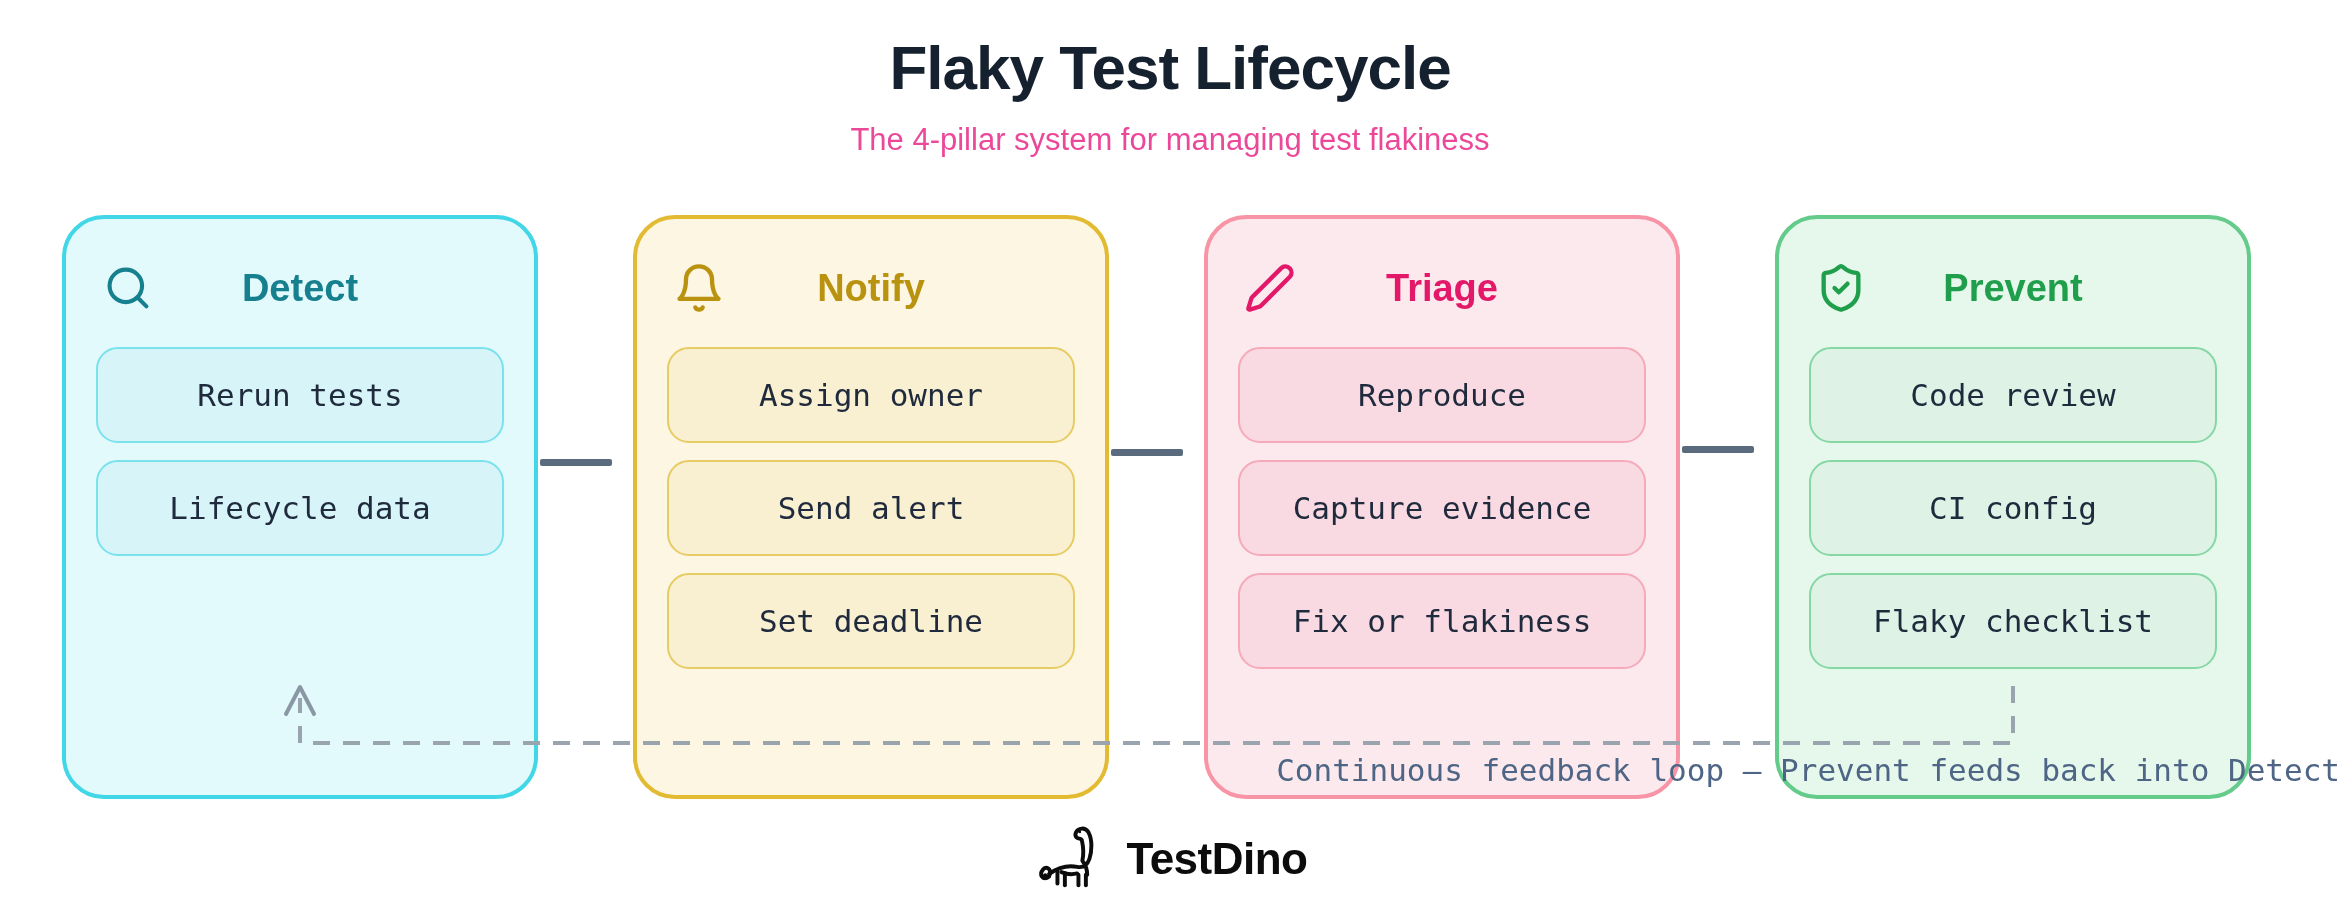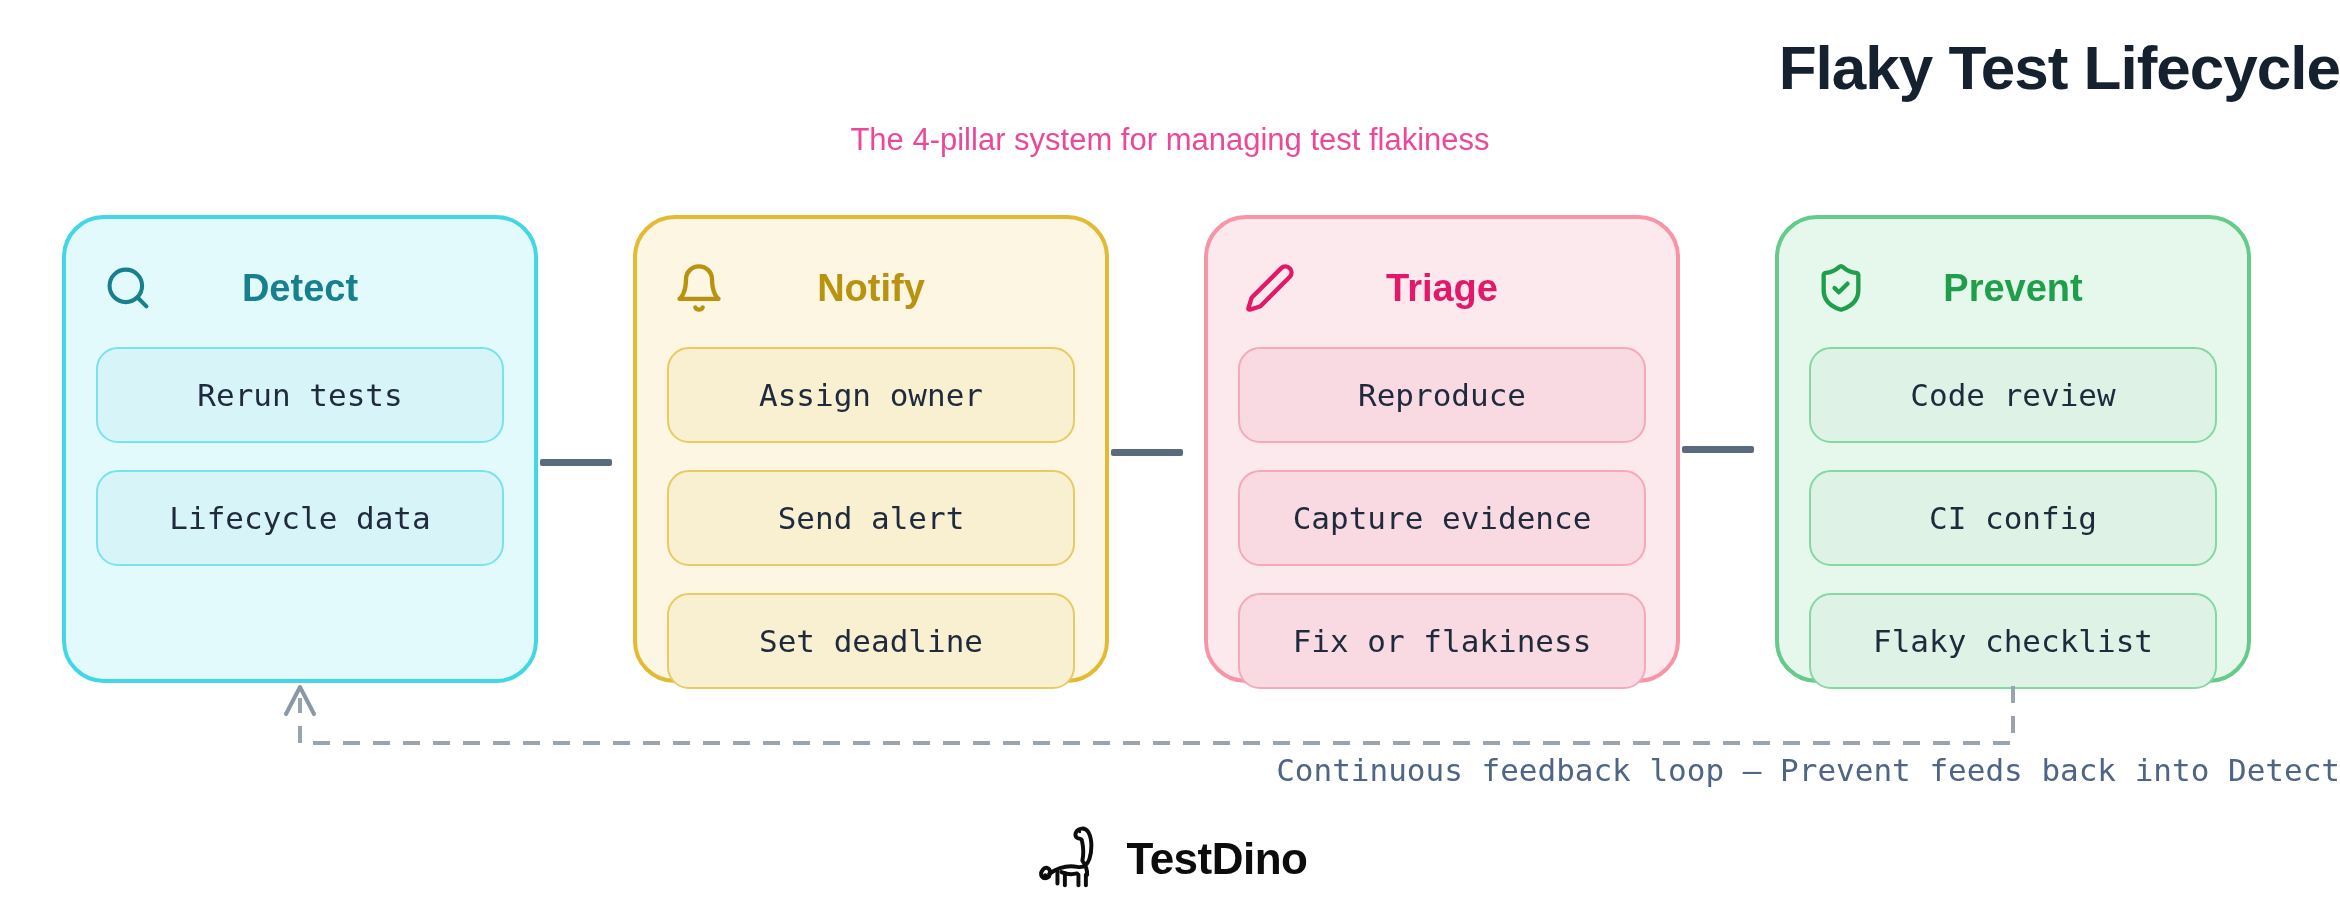--- a/index.html
+++ b/index.html
@@ -1,37 +1,37 @@
 <!DOCTYPE html>
 <html style="--connector: #5b6b7e; --dash: #9aa4ae; --brand-color: #0c0c0c;"><head>
 <meta charset="utf-8">
 <style>
   html,body{margin:0;padding:0;background:#ffffff;}
   .canvas{
     position:relative;width:2340px;height:924px;background:#ffffff;overflow:hidden;
     font-family:"Liberation Sans", sans-serif;
   }
   .main-title{
-    position:absolute;top:32px;left:0;right:0;text-align:right;
+    position:absolute;top:32px;left:0;right:0;text-align:center;
     font-size:62px;font-weight:700;color:#16212f;letter-spacing:-1px;margin:0;
   }
   .subtitle{
     position:absolute;top:122px;left:0;right:0;text-align:center;
     font-size:31px;color:#ec4899;margin:0;
   }
   .pillars{position:absolute;left:62px;top:215px;display:flex;gap:95px;}
   .pillar{
-    box-sizing:border-box;width:476px;height:468px;border-radius:42px;
+    box-sizing:border-box;width:476px;height:584px;border-radius:42px;
     border:4px solid var(--border);background:var(--bg);padding:0 30px;
   }
   .pillar-header{position:relative;margin-top:40px;height:58px;display:flex;align-items:center;justify-content:center;}
   .pillar-icon{position:absolute;left:6px;top:50%;transform:translateY(-50%);width:52px;height:52px;color:var(--accent);}
   .pillar-icon svg{width:100%;height:100%;display:block;}
   .pillar-title{font-size:38px;font-weight:700;color:var(--accent);margin:0;letter-spacing:0;}
-  .pillar-items{margin-top:30px;display:flex;flex-direction:column;gap:27px;}
+  .pillar-items{margin-top:30px;display:flex;flex-direction:column;gap:17px;}
   .pillar-item{
     height:92px;border-radius:22px;background:var(--item-bg);border:2px solid var(--item-border);
     display:flex;align-items:center;justify-content:center;
     font-family:"DejaVu Sans Mono","Liberation Mono",monospace;font-size:31px;color:#1f2a3d;
   }
   .connector{position:absolute;height:7px;width:72px;background:var(--connector,#5b6b7e);border-radius:2px;}
   #connector-1{left:540px;top:459px;}
   #connector-2{left:1111px;top:449px;}
   #connector-3{left:1682px;top:446px;}
   .feedback-svg{position:absolute;left:0;top:0;width:2340px;height:924px;pointer-events:none;}

